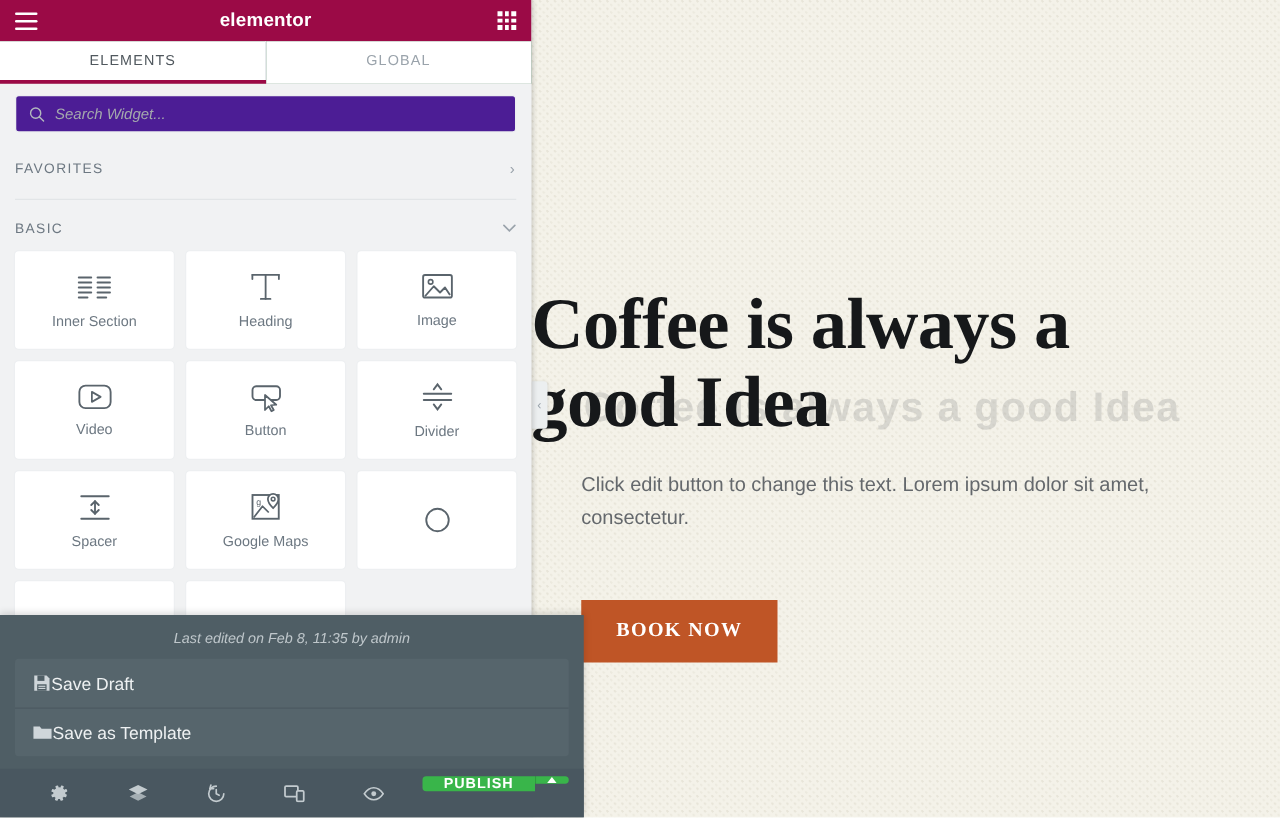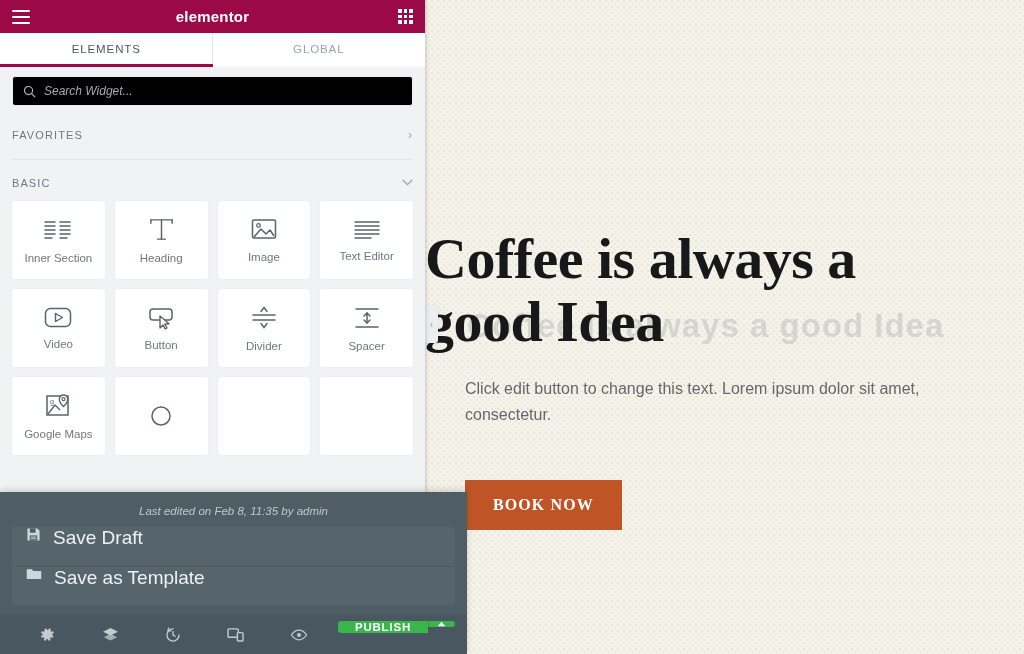--- a/index.html
+++ b/index.html
@@ -53,21 +53,21 @@
     border-bottom: 3px solid transparent;
     position: relative;
   }
   .tab.active { color: #50585e; border-bottom-color: #9b0a46; }
   .tab.inactive { background: #fff; color: #9aa3ab; }
   .tab:first-child { box-shadow: inset -1px 0 0 #e6e9ec; }
 
   
   .search-wrap { padding: 9px 12px 10px; background: #f1f2f3; flex: 0 0 auto; }
   .search-box {
-    height: 30px; background: #000000; border-radius: 3px;
+    height: 30px; background: #4c1d95; border-radius: 3px;
     display: flex; align-items: center; padding: 0 10px;
     border: 1px solid #eceef0;
   }
   .search-box svg { flex: 0 0 auto; }
   .search-input {
     border: 0; outline: 0; background: transparent; flex: 1;
     font-family: "Liberation Sans", sans-serif;
     font-size: 12px; font-style: italic; color: #a4a9ad; margin-left: 8px;
   }
   .search-input::placeholder { color: #a4a9ad; font-style: italic; }
@@ -77,21 +77,21 @@
 
   .cat-head {
     height: 37px; display: flex; align-items: center; justify-content: space-between;
     padding: 0 12px; cursor: pointer;
     font-size: 11px; letter-spacing: 1.1px; color: #6d7882;
   }
   .cat-sep { height: 1px; background: #e2e5e7; margin: 6px 12px 4px; }
   .chev { color: #9aa3ab; font-size: 12px; line-height: 1; }
 
   .widget-grid {
-    display: grid; grid-template-columns: repeat(4, 1fr);
+    display: grid; grid-template-columns: repeat(3, 1fr);
     gap: 10px; padding: 0 12px 12px;
   }
   .widget {
     background: #fff; border-radius: 3px; height: 78px;
     display: flex; flex-direction: column; align-items: center; justify-content: center;
     cursor: move; box-shadow: 0 0 0 1px #edeff1;
     gap: 9px;
   }
   .widget .wlabel { font-size: 11.5px; color: #6d7882; }
   .widget svg { display: block; }
@@ -103,22 +103,22 @@
     z-index: 20;
     box-shadow: 0 -2px 6px rgba(0,0,0,.16);
   }
   .last-edited {
     text-align: center; color: #bfc7cb; font-size: 11.5px;
     font-style: italic; padding: 13px 0 10px;
   }
   .save-list { margin: 0 12px 10px; border-radius: 3px; overflow: hidden;
     background: #56656c; }
   .save-item {
-    height: 39px; display: flex; gap: 12px;
-    padding: 0 14px; color: #eef1f2; font-size: 19px; cursor: pointer;
+    height: 39px; display: flex; align-items: center; 
+    padding: 0 14px; color: #eef1f2; font-size: 14px; cursor: pointer;
   }
   .save-item + .save-item { border-top: 1px solid #4c5a61; }
   .save-item svg { flex: 0 0 auto; }
 
   .bottom-bar {
     height: 39px; background: #495760;
     display: flex; align-items: center; padding: 0 4px 0 16px; gap: 0;
   }
   .bb-icon { flex: 1; display: flex; align-items: center; justify-content: center;
     cursor: pointer; color: #c3cbcf; }
@@ -282,32 +282,20 @@
 
         <div class="widget">
           <svg width="28" height="25" viewBox="0 0 28 25">
             <rect x="2.5" y="3" width="23" height="18" rx="1.5" fill="none" stroke="#5a646c" stroke-width="1.5"></rect>
             <circle cx="8.5" cy="8.5" r="1.8" fill="none" stroke="#5a646c" stroke-width="1.3"></circle>
             <polyline points="4,20 11,12 16,17 20,13 24,19" fill="none" stroke="#5a646c" stroke-width="1.5" stroke-linejoin="round"></polyline>
           </svg>
           <span class="wlabel">Image</span>
         </div>
 
-        <div class="widget">
-          <svg width="30" height="22" viewBox="0 0 30 22">
-            <g stroke="#5a646c" stroke-width="1.5" stroke-linecap="round">
-              <line x1="3" y1="3" x2="27" y2="3"></line>
-                <line x1="3" y1="7" x2="27" y2="7"></line>
-              <line x1="3" y1="11" x2="27" y2="11"></line>
-                <line x1="3" y1="15" x2="27" y2="15"></line>
-              <line x1="3" y1="19" x2="19" y2="19"></line>
-            </g>
-          </svg>
-          <span class="wlabel">Text Editor</span>
-        </div>
 
         <div class="widget">
           <svg width="30" height="23" viewBox="0 0 30 23">
             <rect x="2.5" y="2.5" width="25" height="18" rx="5" fill="none" stroke="#5a646c" stroke-width="1.5"></rect>
             <polygon points="12.5,7.5 19.5,11.5 12.5,15.5" fill="none" stroke="#5a646c" stroke-width="1.4" stroke-linejoin="round"></polygon>
           </svg>
           <span class="wlabel">Video</span>
         </div>
 
         <div class="widget">

